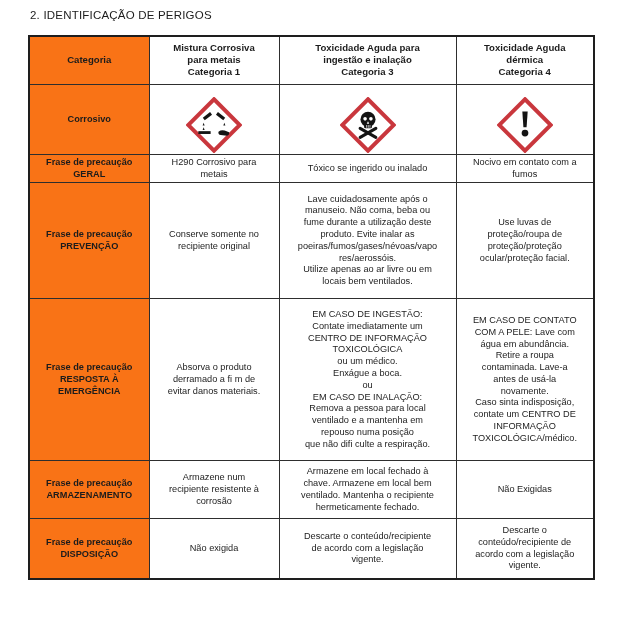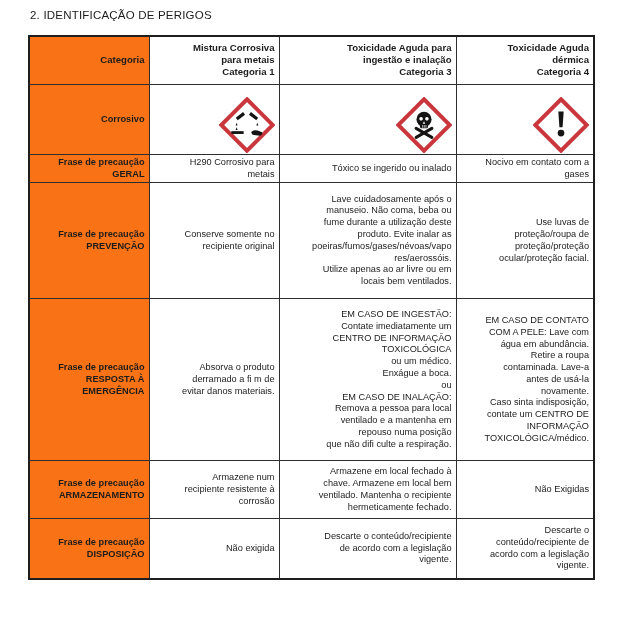--- a/index.html
+++ b/index.html
@@ -18,21 +18,21 @@
   }
   table.hazard{
     border-collapse:collapse;
     table-layout:fixed;
     margin:14px 0 0 28px;
     width:565px;
     border:2px solid #1e1e1e;
   }
   table.hazard td{
     border:1px solid #2e2e2e;
-    text-align:right;
+    text-align:center;
     vertical-align:middle;
     padding:1px 4px;
     font-size:9.2px;
     line-height:1.28;
     white-space:pre-line;
     overflow-wrap:break-word;
     overflow:hidden;
   }
   td.cat{
     background:#f97316;
@@ -126,21 +126,21 @@
     </tr>
 
 
     <tr class="r-geral">
       <td class="cat">Frase de precaução
 GERAL</td>
       <td>H290 Corrosivo para
 metais</td>
       <td>Tóxico se ingerido ou inalado</td>
       <td>Nocivo em contato com a
-gases</td>
+fumos</td>
     </tr>
 
     <tr class="r-prev">
       <td class="cat">Frase de precaução
 PREVENÇÃO</td>
       <td>Conserve somente no
 recipiente original</td>
       <td class="sm">Lave cuidadosamente após o
 manuseio. Não coma, beba ou
 fume durante a utilização deste

